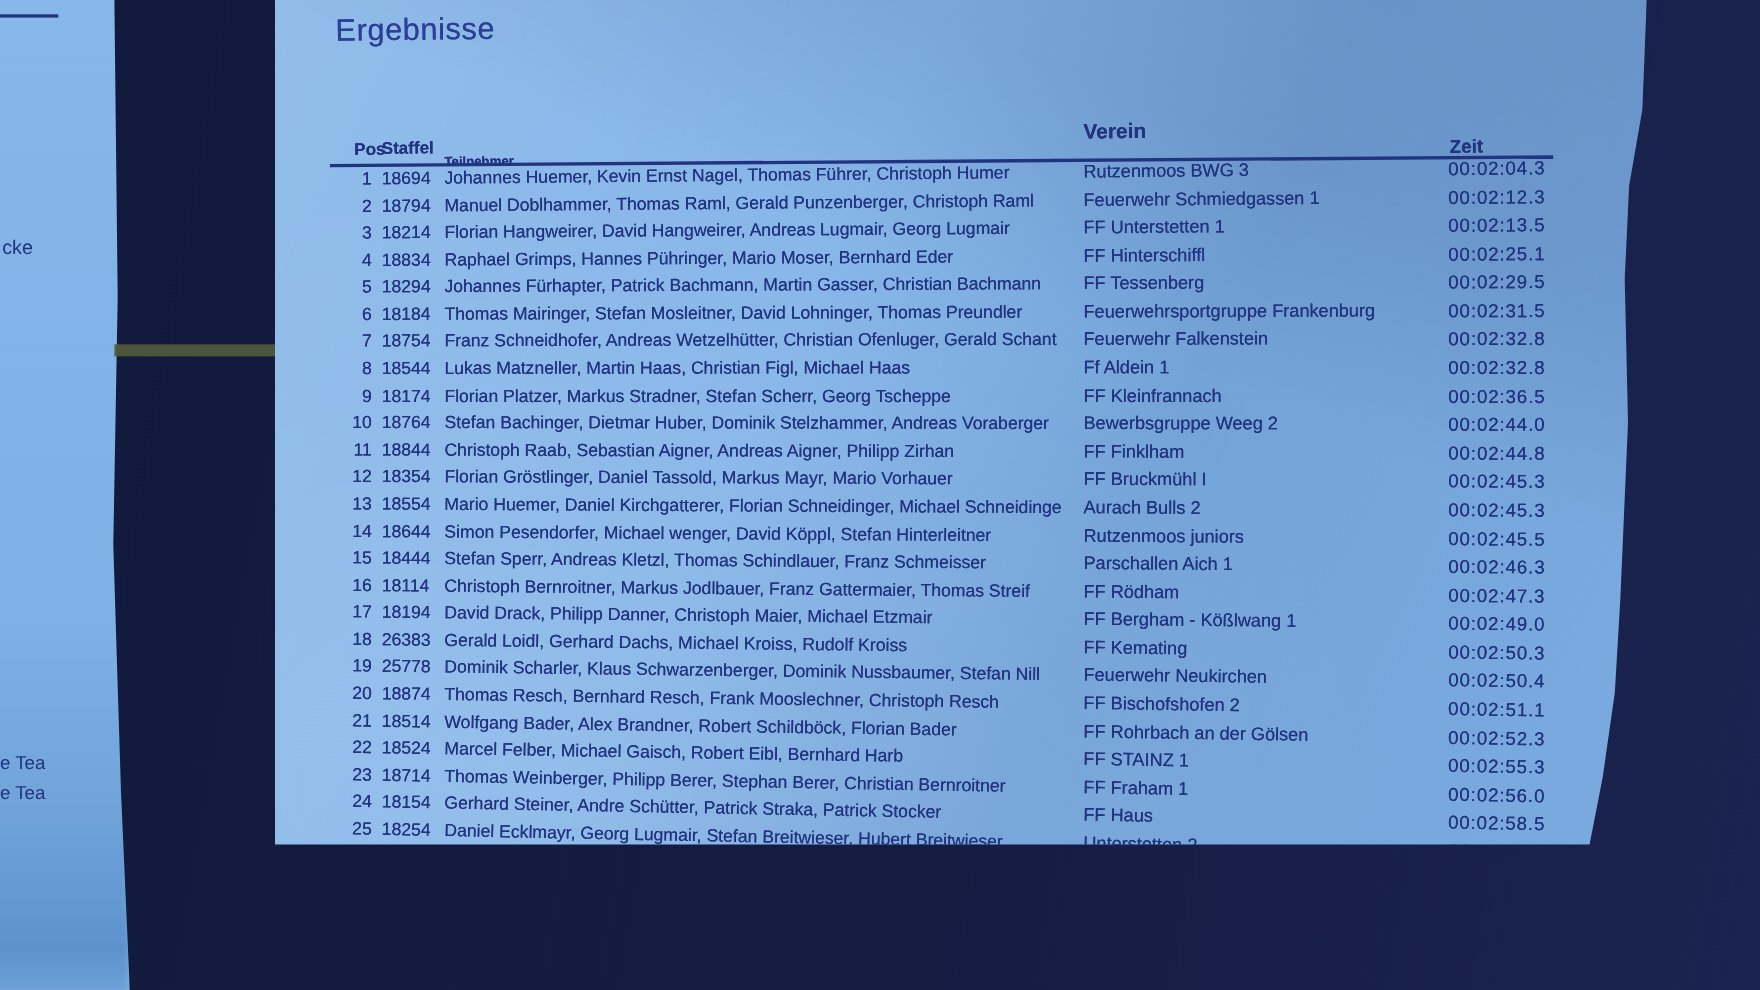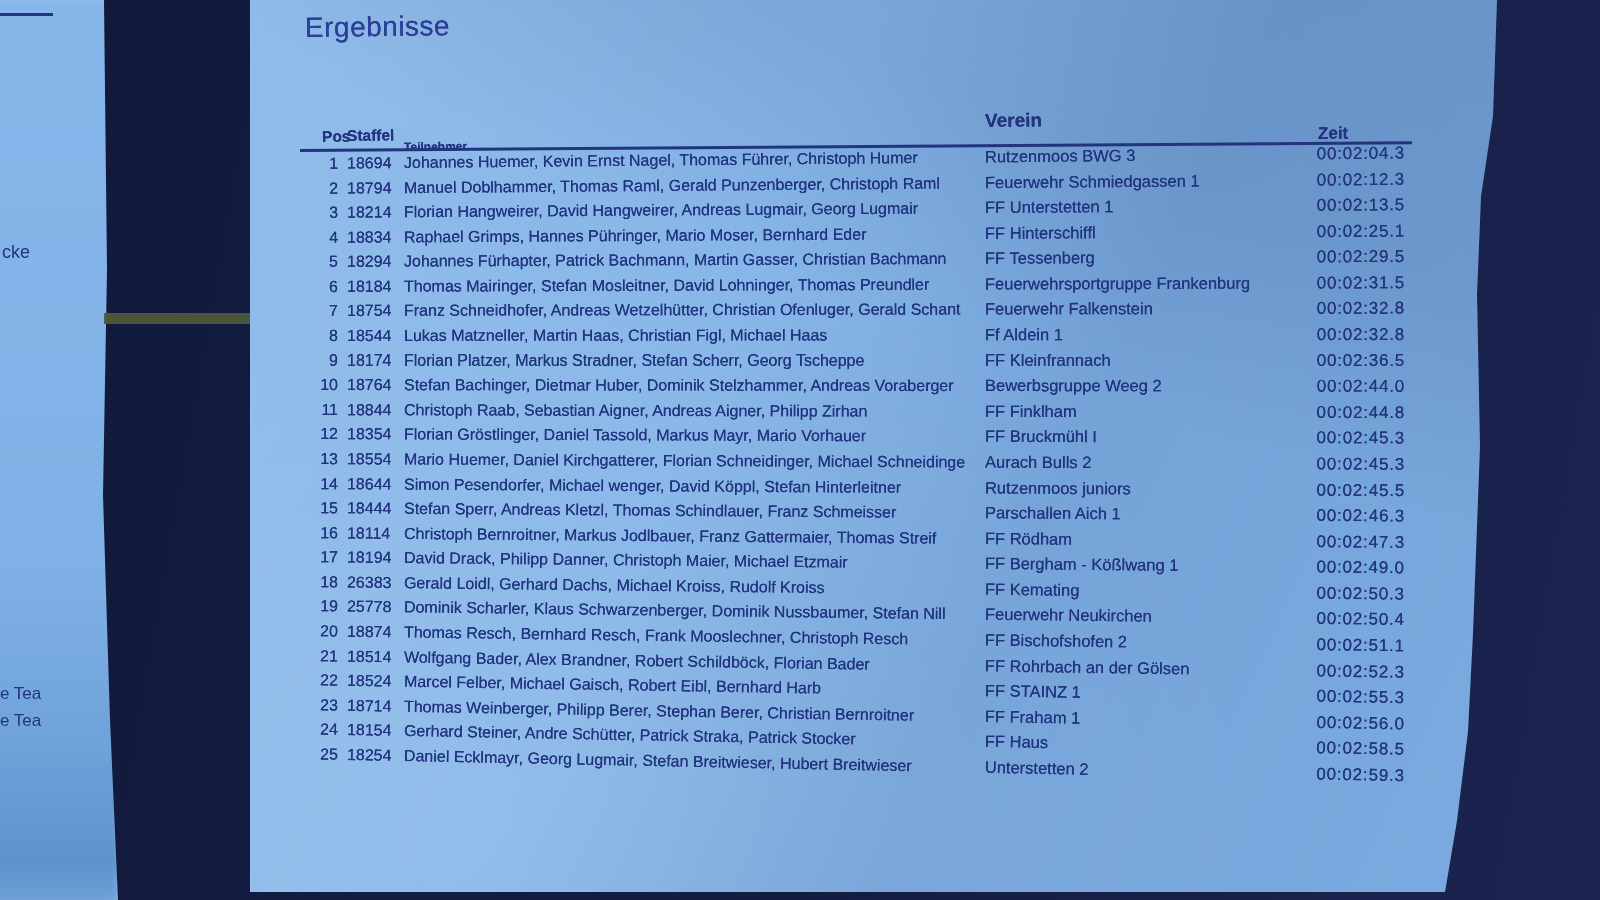--- a/index.html
+++ b/index.html
@@ -20,33 +20,33 @@
 
   
   .left-paper{
     position:absolute;left:0;top:0;width:122px;height:900px;
     background:linear-gradient(to bottom,#86b6ea 0%,#80b1e6 62%,#6fa3da 82%,#5d92cc 96%,#6ca0d6 100%);
     clip-path:polygon(0 0,104px 0,107px 30%,103px 55%,110px 80%,118px 100%,0 100%);
     box-shadow:inset -7px 0 8px -3px rgba(205,230,255,.35);
   }
   .left-line{position:absolute;left:0;top:13px;width:53px;height:3px;background:var(--ink);}
   .frag{position:absolute;white-space:nowrap;color:var(--ink);}
-  .frag1{left:2px;top:215px;font-size:18px;margin-top:27px;}
+  .frag1{left:2px;top:215px;font-size:18px;}
   .frag2{left:0;top:684px;font-size:17px;}
   .frag3{left:0;top:711px;font-size:17px;}
 
   
   .tape{
     position:absolute;left:104px;top:313px;width:147px;height:11px;
     background:var(--tape);opacity:.92;
   }
 
   
   .main-paper{
-    position:absolute;left:250px;top:0;width:1250px;height:892px;
+    position:absolute;left:250px;top:0;width:1250px;height:768px;
     background:
       radial-gradient(ellipse at 18% 92%, rgba(255,255,255,.10), transparent 55%),
       linear-gradient(115deg, rgba(255,255,255,.14) 0%, rgba(255,255,255,.05) 38%, rgba(10,30,80,.10) 62%, rgba(10,30,80,.05) 100%),
       var(--paper);
     clip-path:polygon(0 0,1247px 0,1243px 13%,1231px 22%,1227px 33%,1230px 50%,1223px 71%,1218px 82%,1207px 92%,1195px 100%,0 100%);
     padding-left:24px;
   }
   .main-paper::before{
     content:'';position:absolute;inset:0;pointer-events:none;
     background:linear-gradient(202deg, rgba(15,30,80,.13) 0%, rgba(15,30,80,.10) 22%, rgba(15,30,80,0) 40%);

